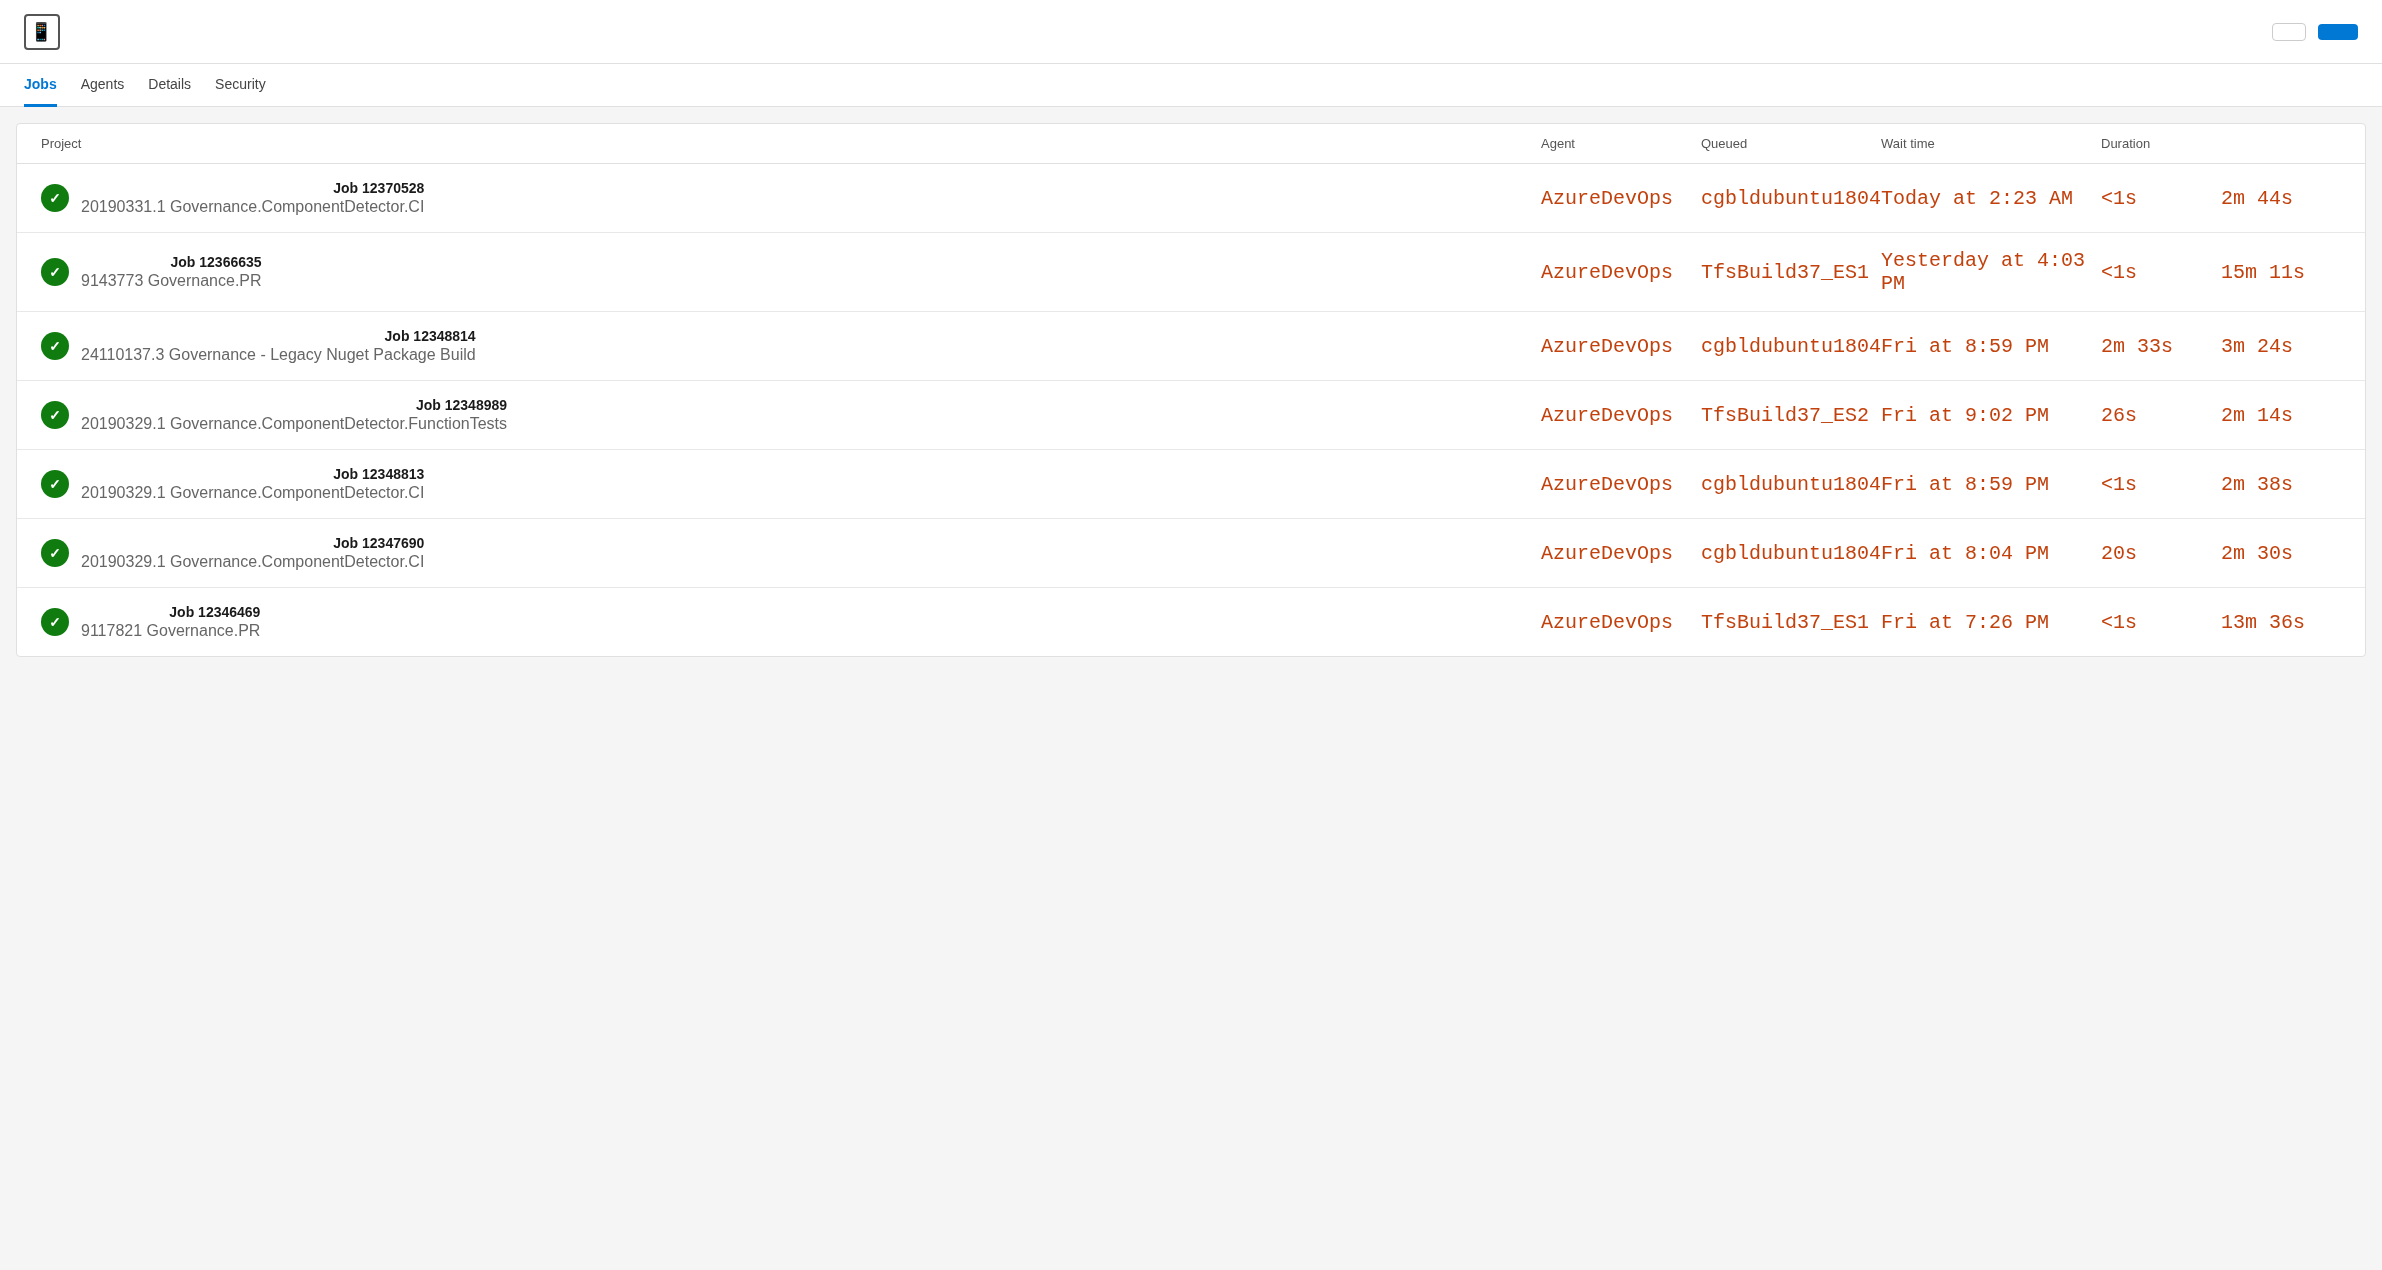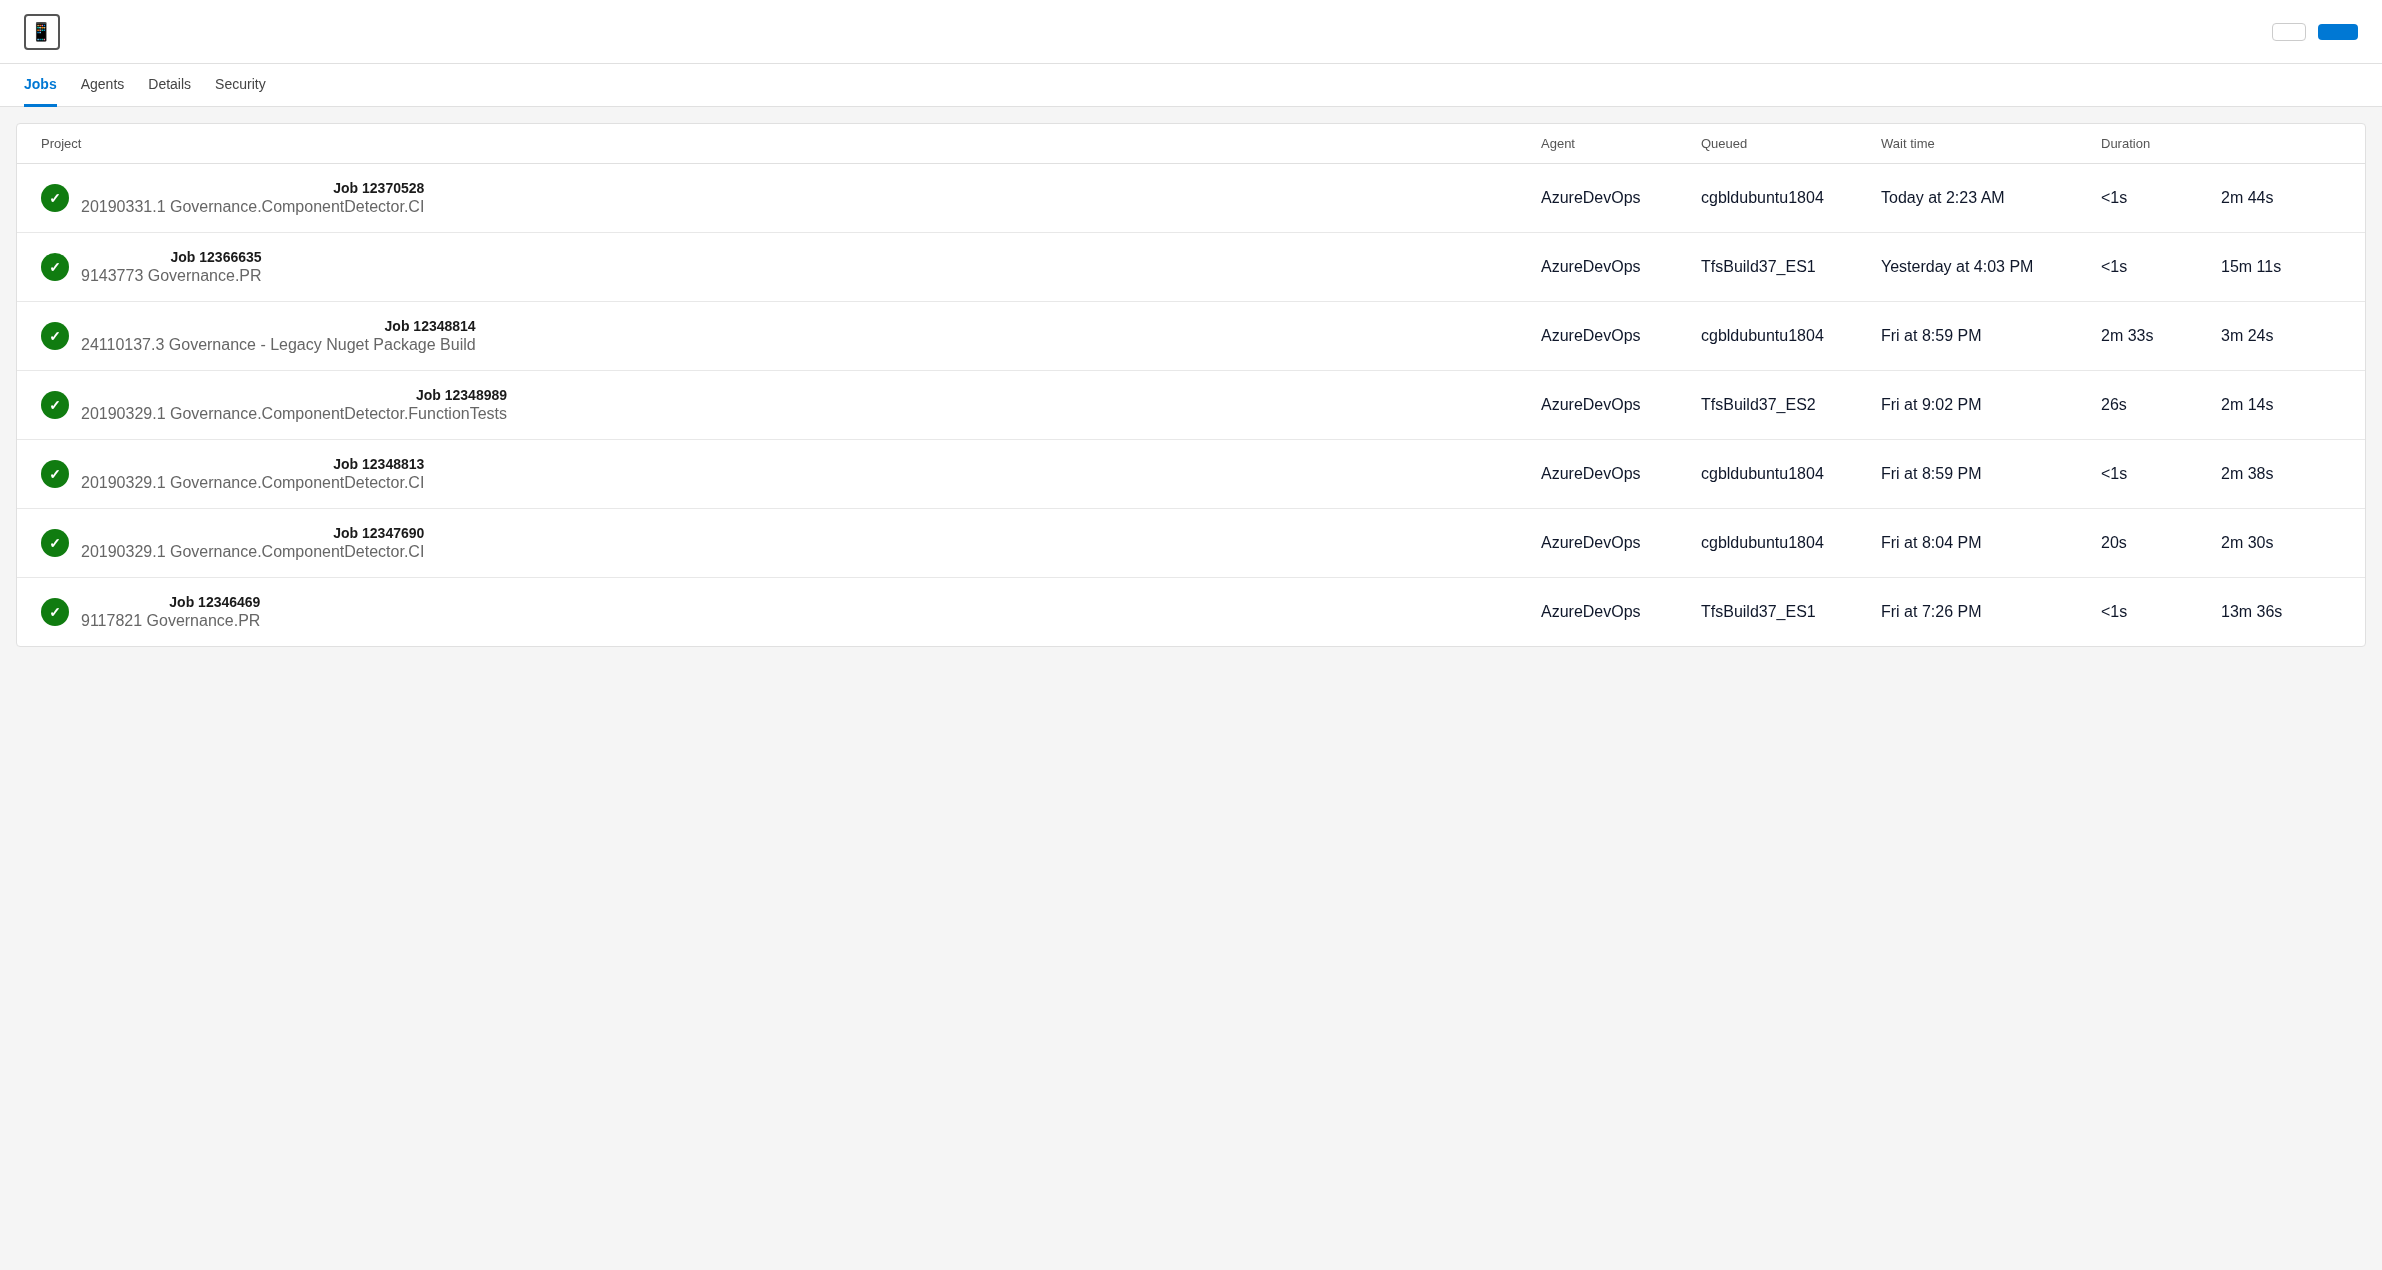--- a/index.html
+++ b/index.html
@@ -152,22 +152,23 @@
       color: #1a1a1a;
     }
 
     .job-meta {
       font-size: 16px;
       color: #666;
       margin-top: 2px;
     }
 
     .col-value {
-      font-size: 16px;
-      color: #0f172a;
+      font-size: 20px;
+      color: #c2410c;
+      font-family: Liberation Mono, monospace;
     }
   </style>
 </head>
 <body>
 
 <div class="header">
   <div class="header-left">
     <div class="app-icon">
       <span>📱</span>
     </div>

